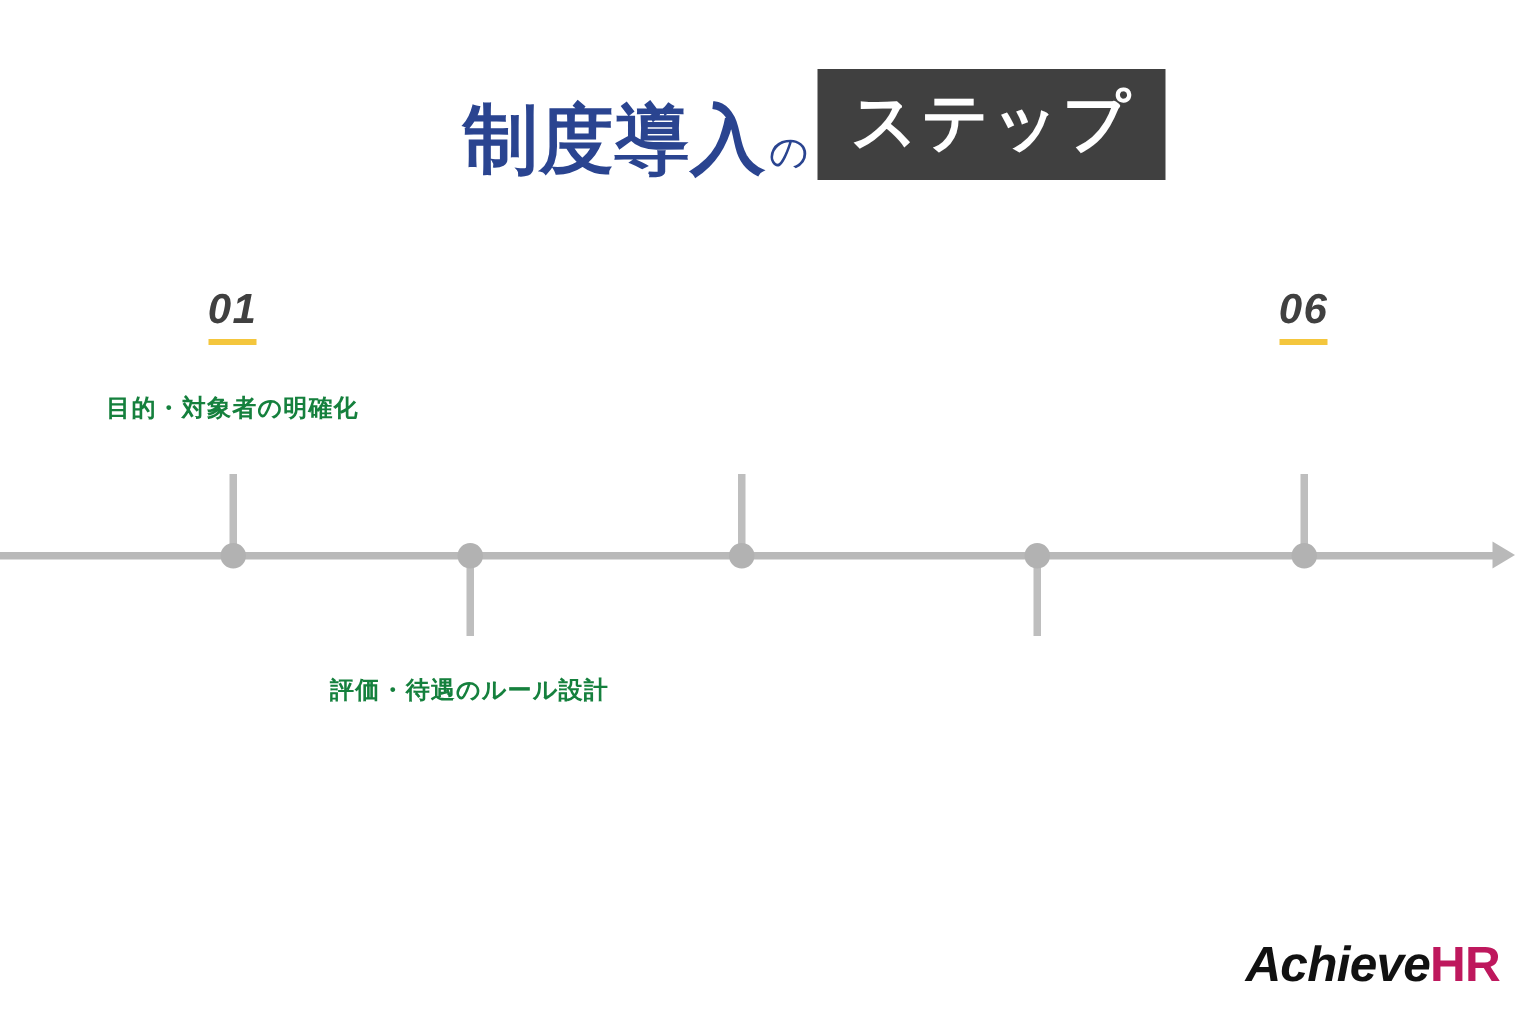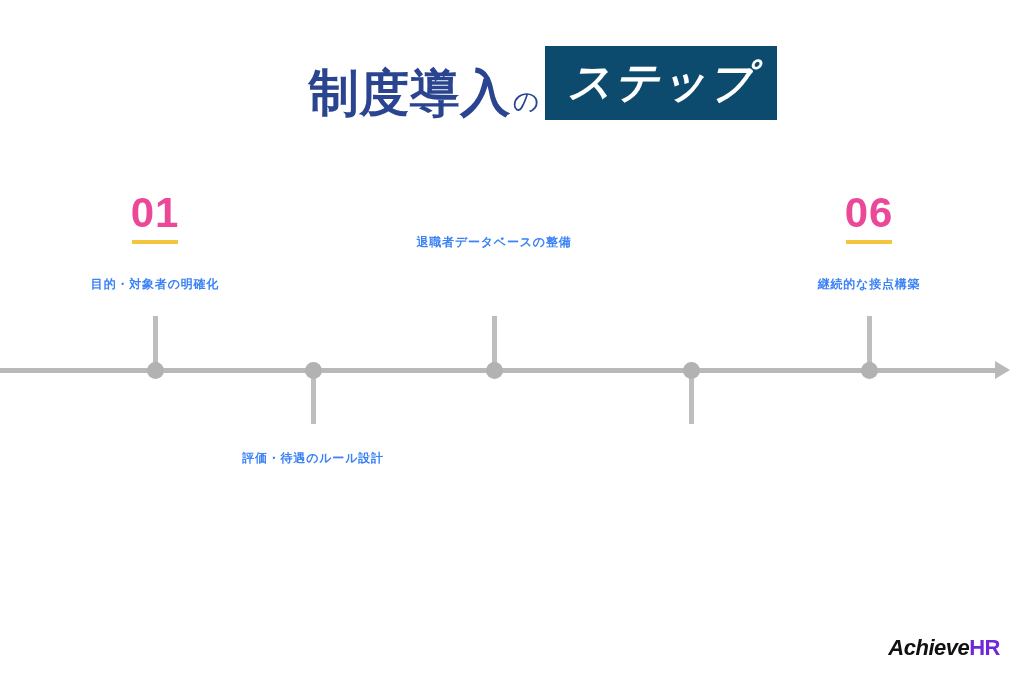--- a/index.html
+++ b/index.html
@@ -37,29 +37,28 @@
     padding-bottom: 2px;
   }
   .title-particle {
     font-size: 26px;
     font-weight: 400;
     color: #2A4490;
     line-height: 1;
     padding: 0 6px 6px 2px;
   }
   .title-box {
-    background: #0c4a6e;
+    background: #404040;
     color: #ffffff;
     font-size: 44px;
     font-weight: 700;
     letter-spacing: 2px;
     line-height: 1;
     padding: 14px 22px 16px 22px;
     display: inline-block;
-    font-style: italic;
   }
 
   
   .timeline-axis {
     position: absolute;
     left: 0;
     top: 368px;
     width: 1024px;
     height: 5px;
   }
@@ -108,63 +107,64 @@
   .node-stem.down { top: 2px;    height: 54px; }
 
   
   .step {
     position: absolute;
     width: 300px;
     text-align: center;
     transform: translateX(-50%);
   }
   .step-num {
-    font-size: 42px;
-    font-weight: 700;
-    color: #ec4899;
+    font-size: 28px;
+    font-weight: 700;
+    color: #404040;
     line-height: 1;
     letter-spacing: 1px;
     display: inline-block;
     position: relative;
+    font-style: italic;
   }
   .step-num::after {
     content: "";
     position: absolute;
     left: 1px;
     right: 1px;
     bottom: -10px;
     height: 4px;
     background: #F4C63D;
   }
   .step-label {
-    font-size: 12px;
-    font-weight: 700;
-    color: #3b82f6;
+    font-size: 16px;
+    font-weight: 700;
+    color: #15803d;
     letter-spacing: 0.8px;
     line-height: 1.4;
     white-space: nowrap;
   }
   .step.above .step-num-row  { margin-bottom: 0; }
   .step.above .step-label    { margin-top: 42px; }
   .step.below .step-label    { margin-bottom: 26px; }
 
   
   .logo {
     position: absolute;
     right: 24px;
     bottom: 24px;
-    font-size: 22px;
+    font-size: 33px;
     font-weight: 700;
     letter-spacing: -0.5px;
     line-height: 1;
     display: flex;
     align-items: baseline;
   }
   .logo-achieve { color: #111111; font-style: italic; }
-  .logo-hr      { color: #6d28d9; }
+  .logo-hr      { color: #be185d; }
 </style>
 </head>
 <body>
 
 <div class="title-wrap">
   <span class="title-main">制度導入</span>
   <span class="title-particle">の</span>
   <span class="title-box">ステップ</span>
 </div>
 
@@ -195,28 +195,26 @@
 </div>
 
 <div class="step above" style="left:155px; top:192px">
   <div class="step-num-row">
     <span class="step-num">01</span>
   </div>
   <div class="step-label">目的・対象者の明確化</div>
 </div>
 
 <div class="step above" style="left:494px; top:192px">
-  <div class="step-label">退職者データベースの整備</div>
 </div>
 
 <div class="step above" style="left:869px; top:192px">
   <div class="step-num-row">
     <span class="step-num">06</span>
   </div>
-  <div class="step-label">継続的な接点構築</div>
 </div>
 
 <div class="step below" style="left:313px; top:450px">
   <div class="step-label">評価・待遇のルール設計</div>
 </div>
 
 <div class="step below" style="left:691px; top:450px">
 </div>
 
 <div class="logo">

